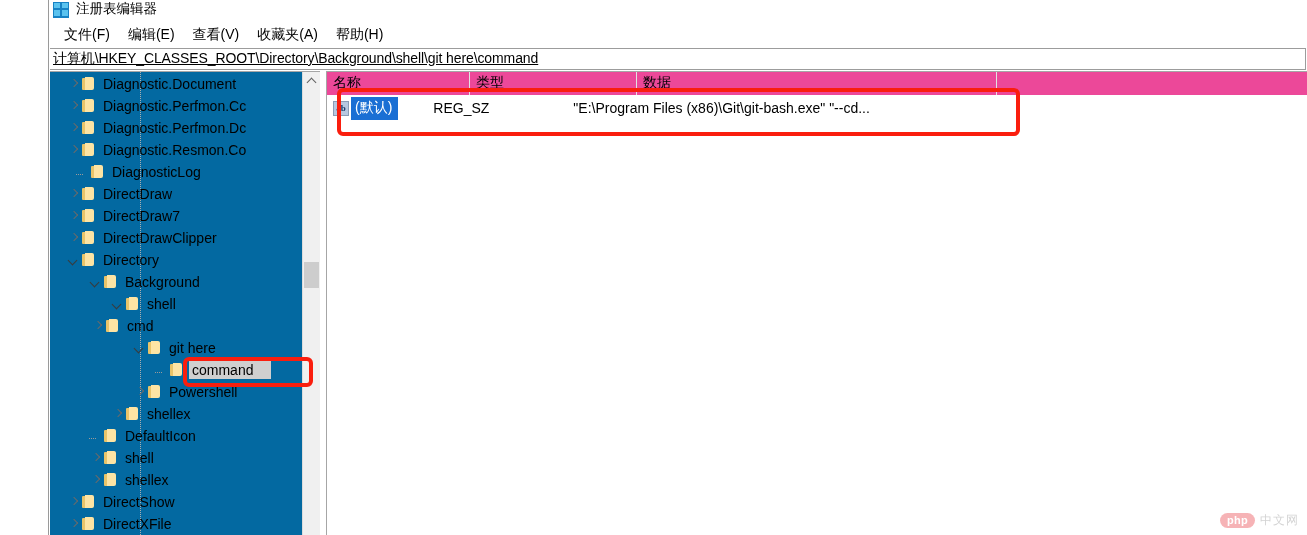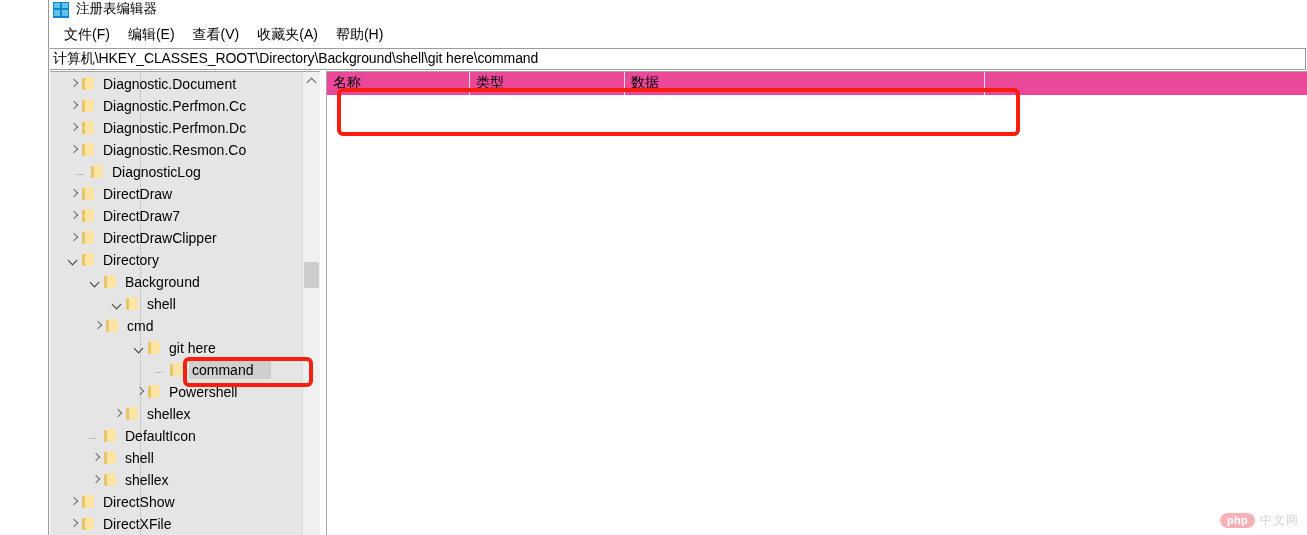--- a/index.html
+++ b/index.html
@@ -61,39 +61,40 @@
   
   .addressbar{
     height:22px;
     margin:0 1px 0 1px;
     border:1px solid #9c9c9c;
     border-left:none;
     background:#ffffff;
     display:flex;align-items:center;
     padding-left:3px;
     box-sizing:border-box;
+    text-decoration:underline;
   }
   .address-text{
     font-size:14px;color:#000;
     white-space:nowrap;
     letter-spacing:-0.1px;
   }
   
   .content{
     position:absolute;
     left:1px;top:71px;
     width:1257px;height:464px;
     display:flex;
     box-sizing:border-box;
   }
   
   .tree-pane{
     position:relative;
     width:270px;
-    background:#e5e5e5;
+    background:#0369a1;
     border-top:1px solid #a6a6a6;
     box-sizing:border-box;
     overflow:hidden;
   }
   .tree-list{
     position:relative;
     padding-top:1px;
   }
   .tree-row{
     height:22px;
@@ -217,21 +218,21 @@
     font-size:14px;color:#000;
     padding-left:6px;
     padding-top:2px;
     box-sizing:border-box;
     position:relative;
     white-space:nowrap;
   }
   .col + .col{border-left:1px solid #e2e2e2;}
   .col-name{width:142px;}
   .col-type{width:155px;}
-  .col-data{width:360px;}
+  .col-data{width:360px;margin-left:12px;}
   .col-rest{flex:1;border-left:1px solid #e2e2e2;}
   .list-rows{position:relative;}
   .list-row{
     height:26px;
     display:flex;align-items:center;
     white-space:nowrap;
     cursor:default;
   }
   .val-icon{
     width:16px;height:15px;
@@ -452,20 +453,28 @@
 
     <div class="splitter"></div>
 
     <div class="list-pane">
       <div class="list-header">
         <div class="col col-name">名称</div>
         <div class="col col-type">类型</div>
         <div class="col col-data">数据</div>
         <div class="col col-rest"></div>
       </div>
+      <div class="list-rows">
+        <div class="list-row">
+          <span class="val-icon">ab</span>
+          <span class="val-name">(默认)</span>
+          <span class="val-type">REG_SZ</span>
+          <span class="val-data">"E:\Program Files (x86)\Git\git-bash.exe" "--cd...</span>
+        </div>
+      </div>
     </div>
 
   </div>
 
   <div class="watermark">
     <span class="wm-php">php</span>
     <span class="wm-cn">中文网</span>
   </div>
 
 </div>

